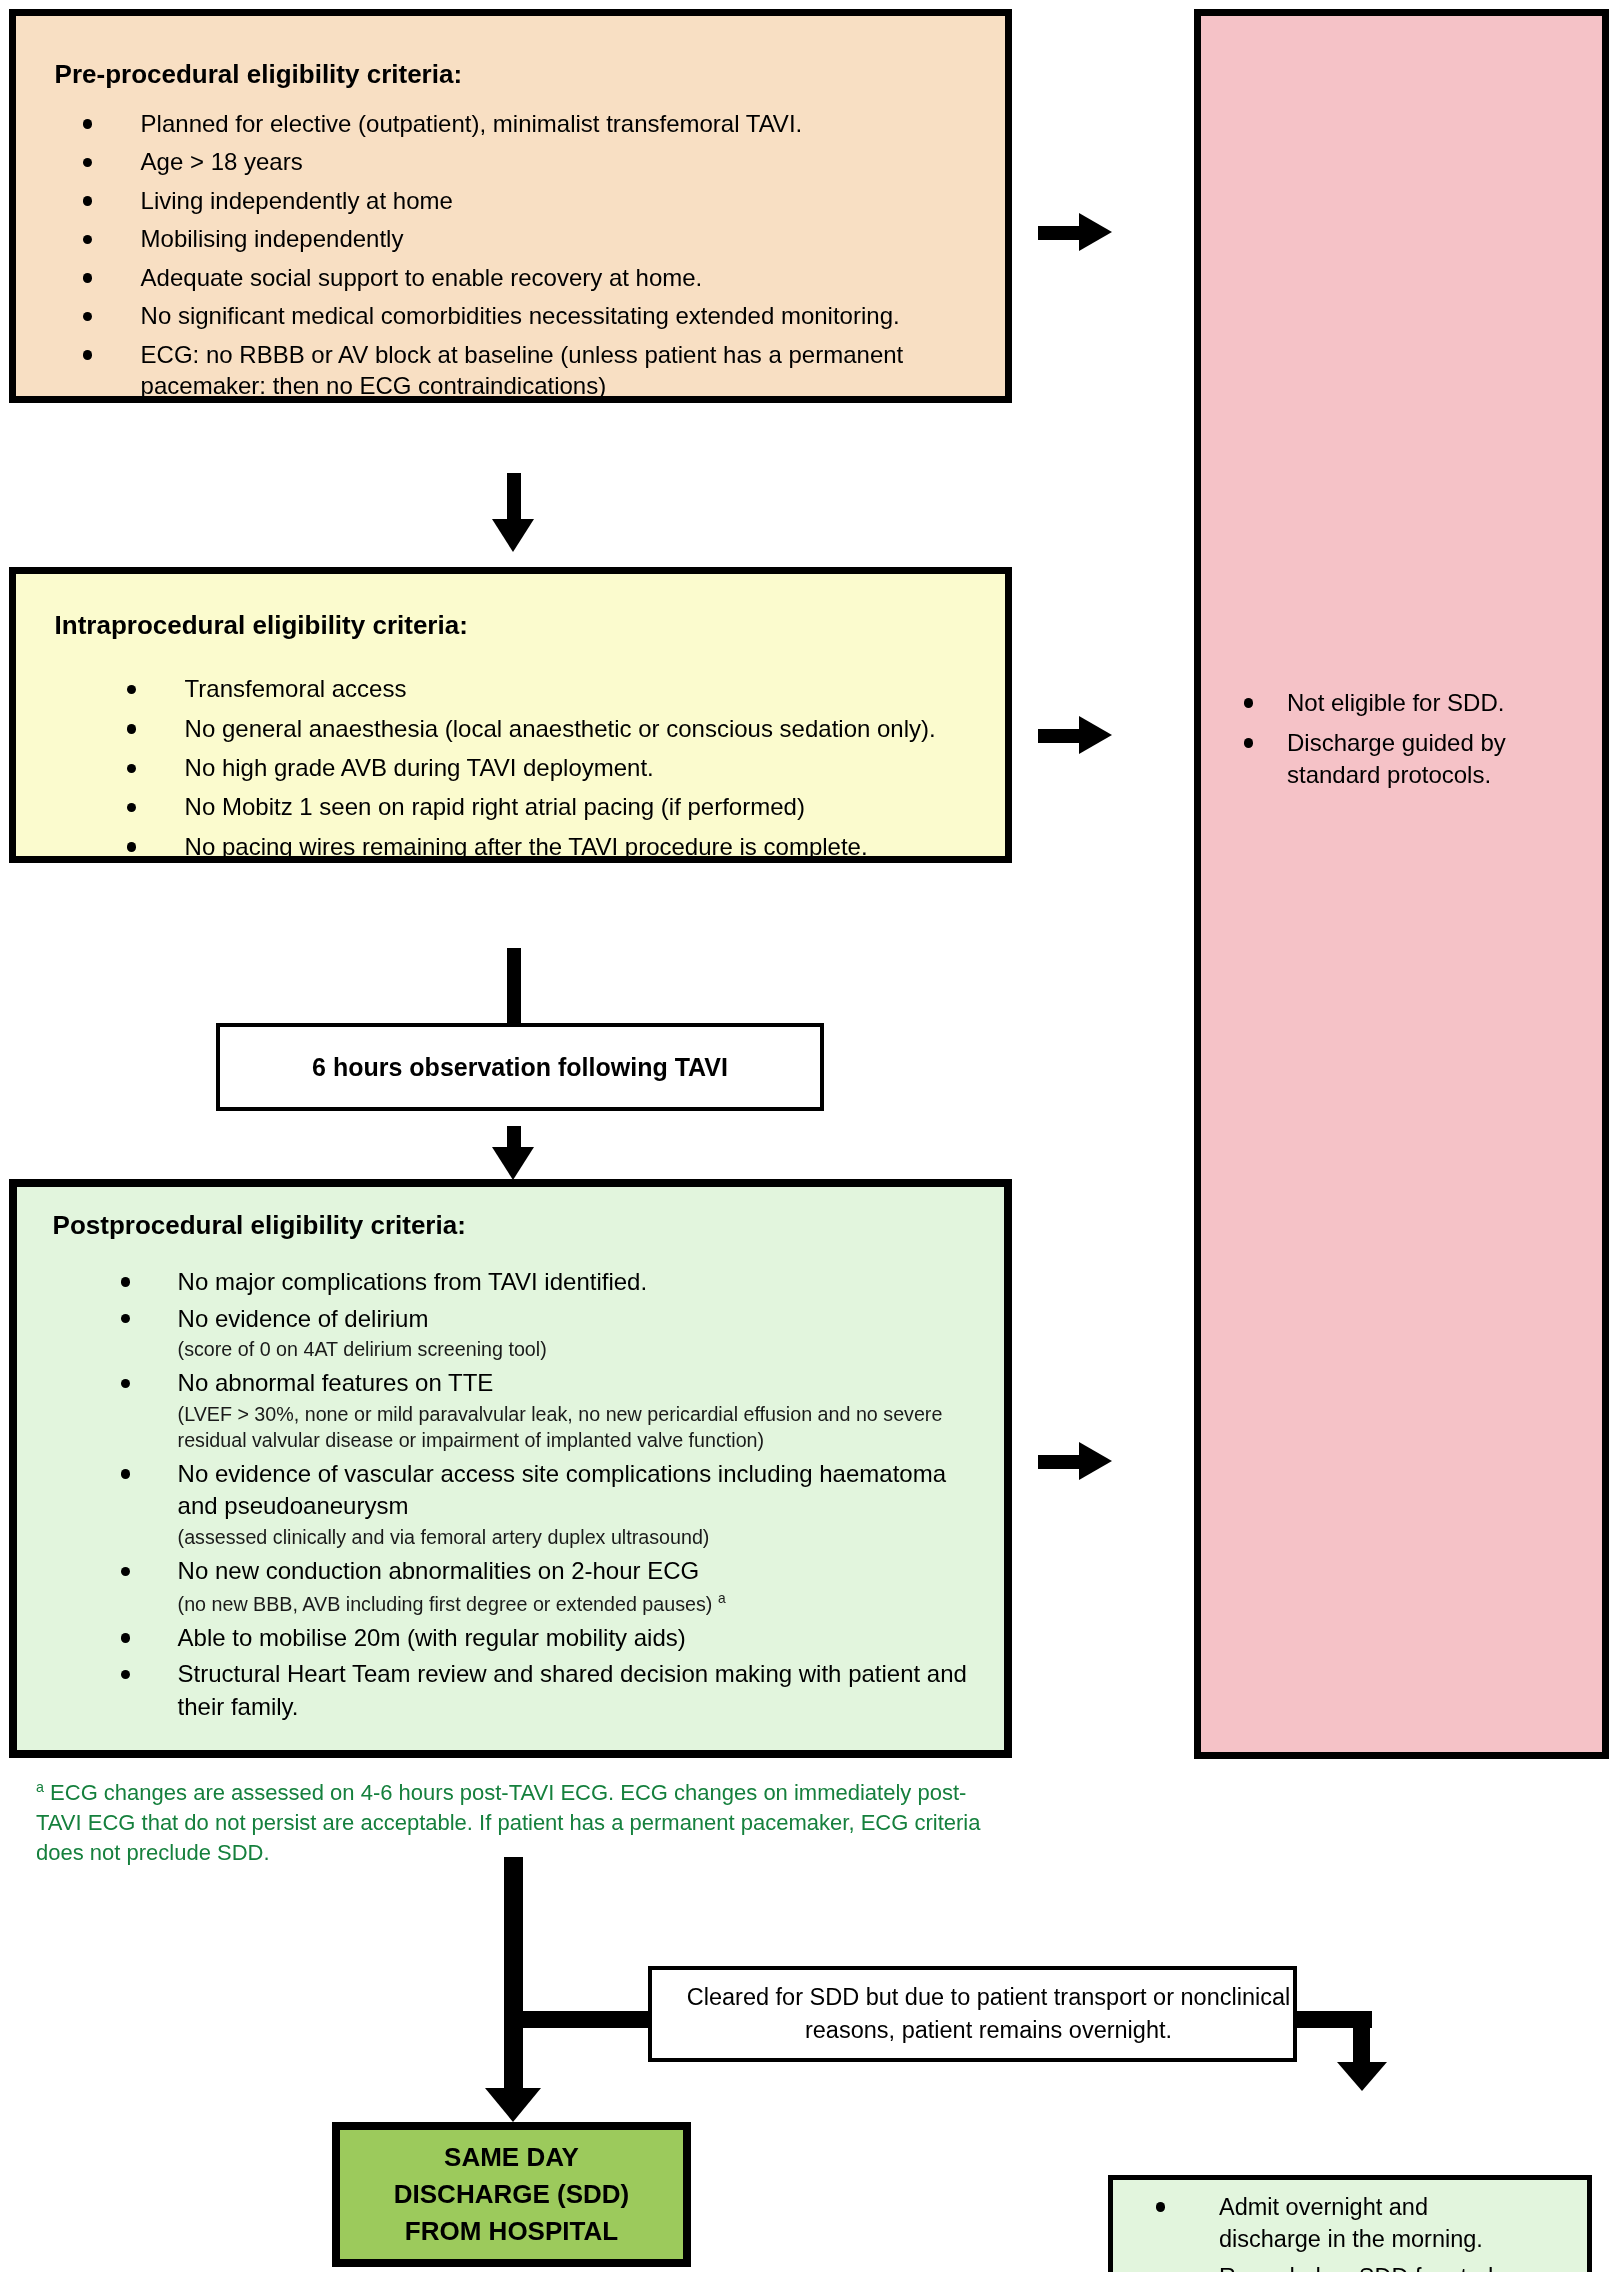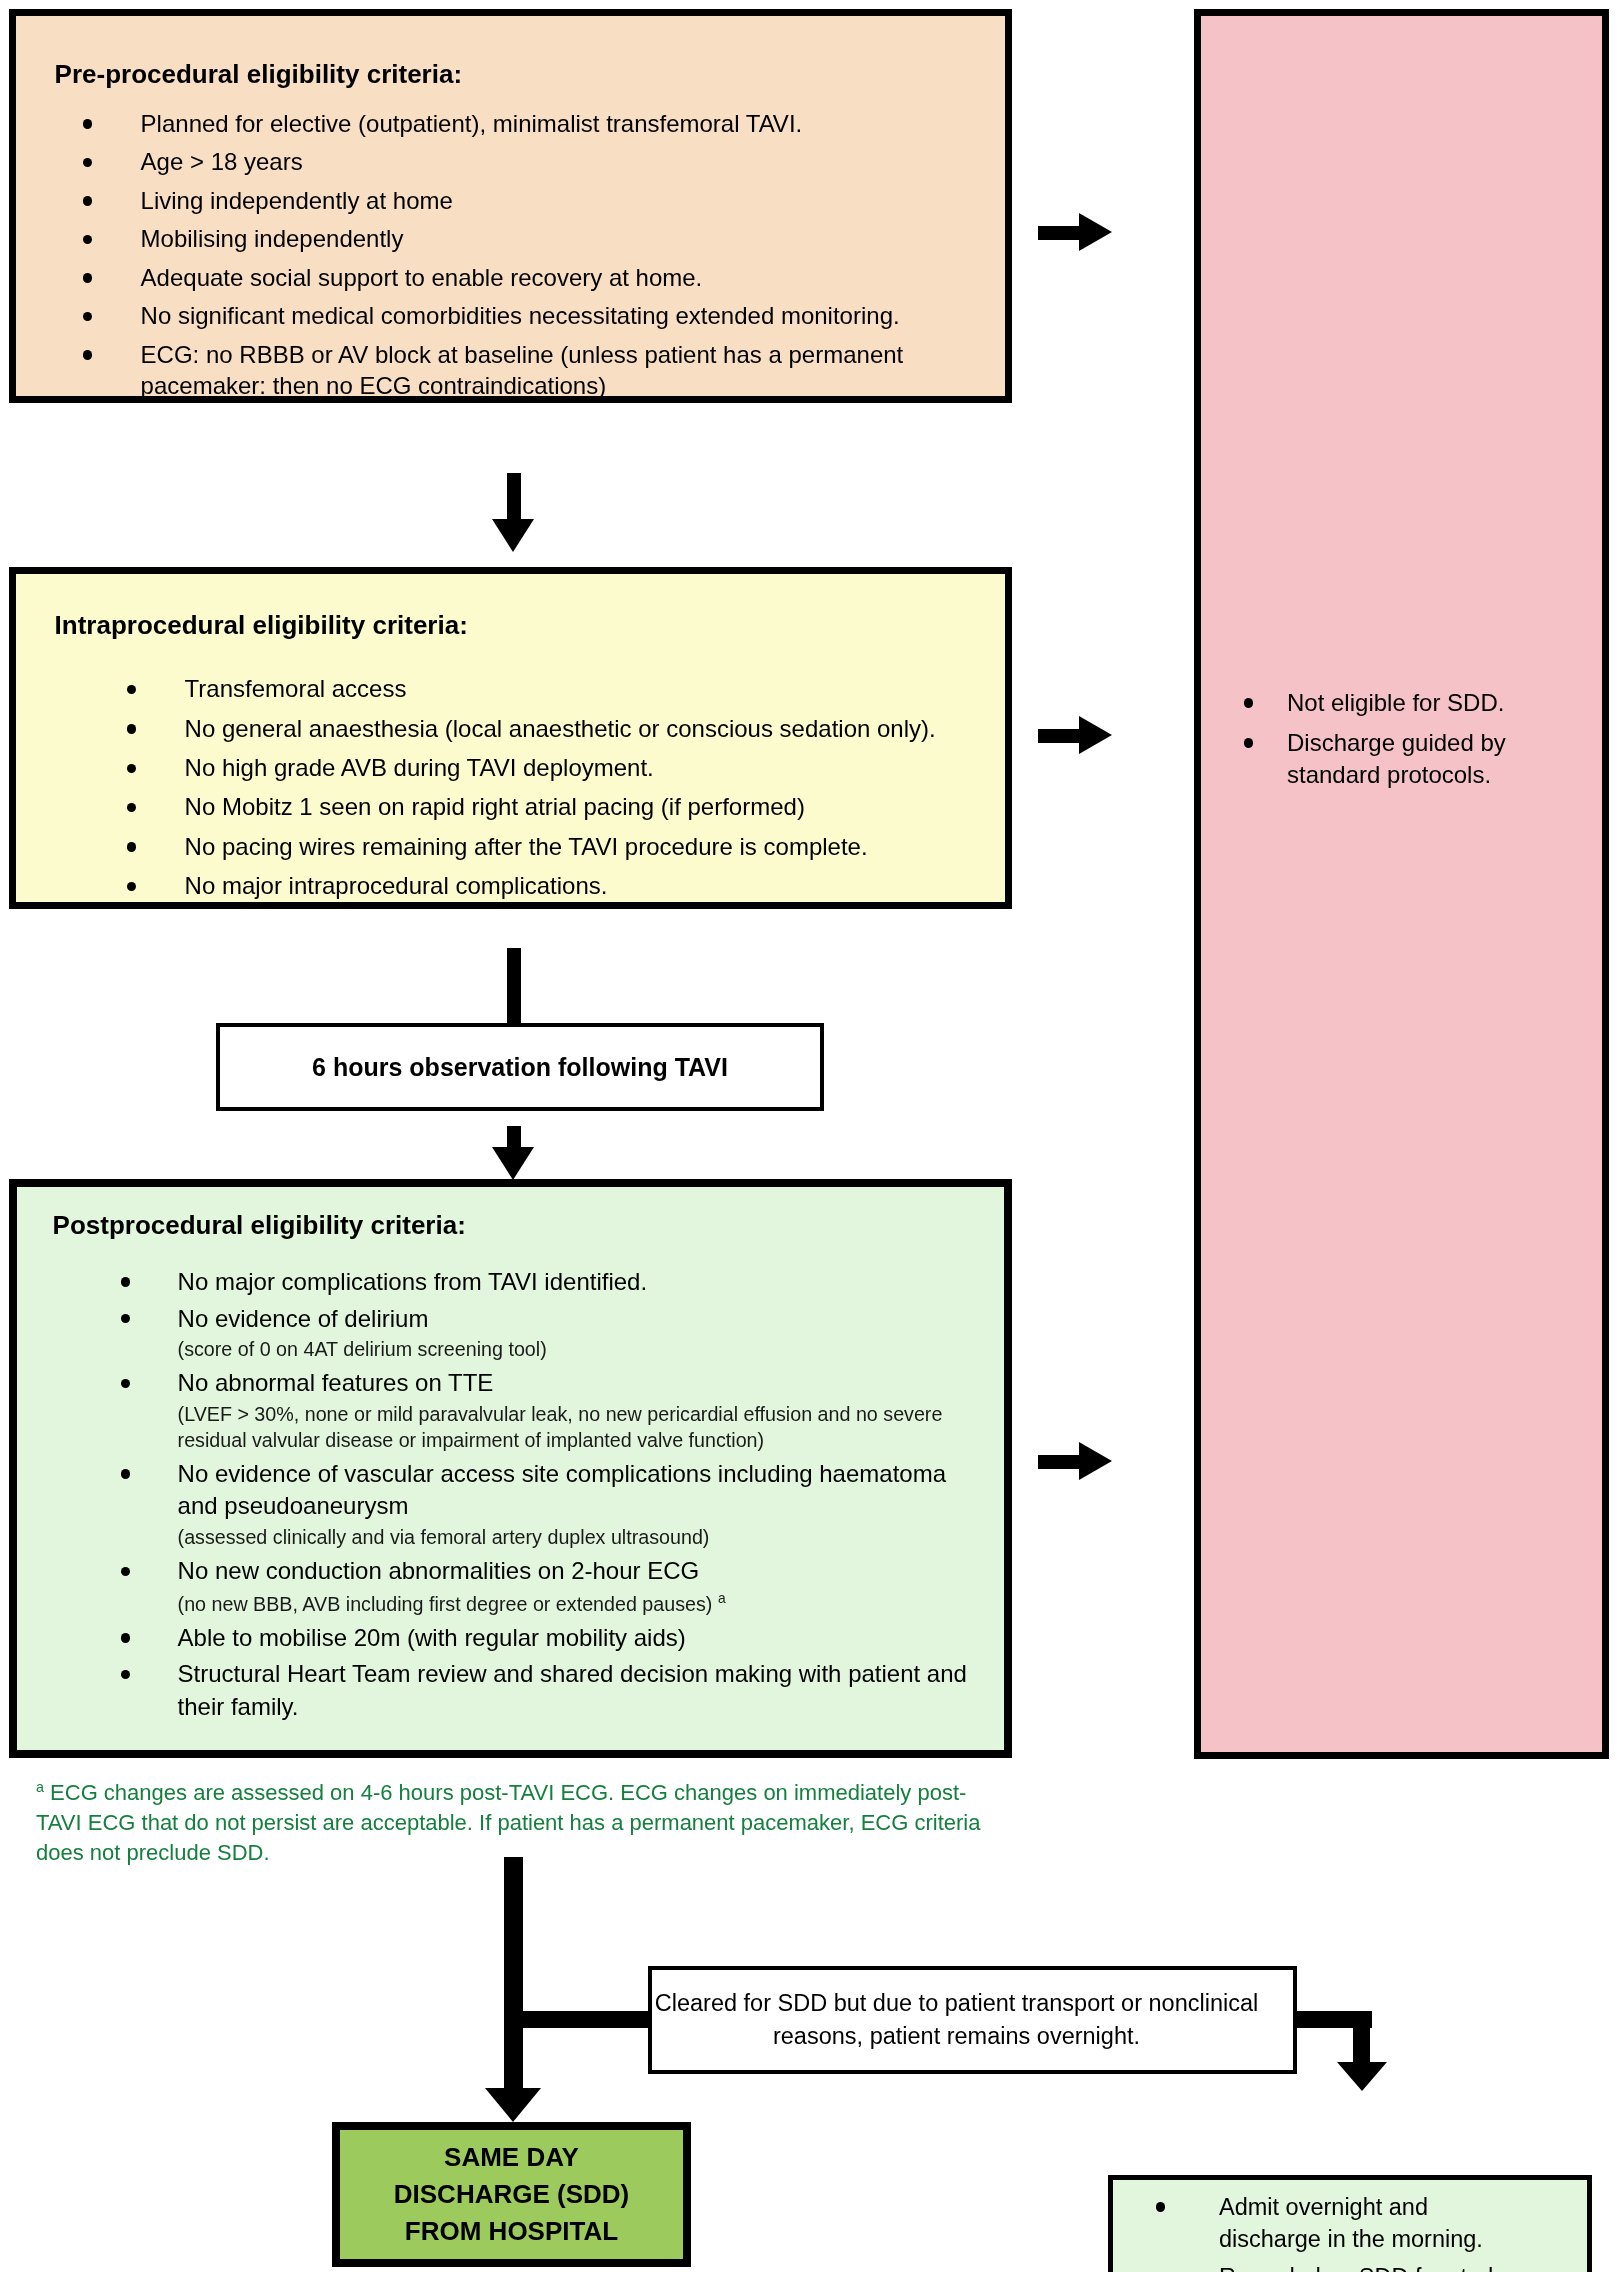--- a/index.html
+++ b/index.html
@@ -15,21 +15,21 @@
   ul.blist li .dot{
     position:absolute;width:9.4px;height:9.4px;border-radius:50%;
     background:#000;top:0.48em;
   }
   
   #box-pre{left:8.6px;top:8.6px;width:1003px;height:394px;background:var(--pre-fill);padding:41px 29px 0 39px;}
   #box-pre h2{margin-bottom:17px;}
   #box-pre li{padding-left:86px;margin-bottom:6.8px;}
   #box-pre li .dot{left:28px;}
   
-  #box-intra{left:8.6px;top:567px;width:1003px;height:342px;background:var(--intra-fill);padding:34px 24px 0 39px;}
+  #box-intra{left:8.6px;top:567px;width:1003px;height:296px;background:var(--intra-fill);padding:34px 24px 0 39px;}
   #box-intra h2{margin-bottom:31px;}
   #box-intra li{padding-left:130px;margin-bottom:7.7px;}
   #box-intra li .dot{left:72px;}
   
   #box-obs{left:216px;top:1023px;width:608px;height:88px;background:var(--box-bg);border-width:4.3px;
     display:flex;align-items:center;justify-content:center;}
   #box-obs .lbl{font-size:25px;font-weight:bold;}
   
   #box-post{left:8.6px;top:1179px;width:1003px;height:579px;background:var(--post-fill);border-width:8.6px;padding:20.5px 24px 0 36px;}
   #box-post h2{margin-bottom:24px;}
@@ -40,22 +40,22 @@
   
   #box-excluded{left:1194px;top:8.6px;width:415px;height:1750px;background:var(--excluded-fill);padding:632px 24px 0 38px;}
   #box-excluded h2{font-size:25px;line-height:1.38;width:327px;}
   #box-excluded ul{margin-top:39px;}
   #box-excluded li{padding-left:48px;margin-bottom:7.7px;line-height:1.35;}
   #box-excluded li .dot{left:5.1px;}
   
   #footnote{position:absolute;left:36px;top:1778px;width:954px;font-size:22px;line-height:1.35;color:#15803d;}
   #footnote sup{font-size:0.65em;}
   
-  #box-overnight{left:648px;top:1966px;width:649px;height:108px;background:var(--box-bg);border-width:4.3px;
-    display:flex;align-items:center;justify-content:flex-start;text-align:center;}
+  #box-overnight{left:648px;top:1966px;width:649px;height:96px;background:var(--box-bg);border-width:4.3px;
+    display:flex;align-items:center;justify-content:flex-end;text-align:center;}
   #box-overnight .lbl{font-size:23.5px;line-height:1.4;max-width:609px;}
   
   #box-sdd{left:332px;top:2122px;width:359px;height:145px;background:var(--sdd-fill);border-width:8.6px;
     display:flex;flex-direction:column;align-items:center;justify-content:center;text-align:center;}
   #box-sdd .line{font-size:26px;font-weight:bold;line-height:1.42;}
   
   #box-admit{left:1108px;top:2127px;width:484px;height:140px;background:var(--admit-fill);border-width:5.1px;padding:11px 17px 0 41px;margin-top:48px;}
   #box-admit li{padding-left:65px;margin-bottom:5.1px;font-size:23.5px;line-height:1.38;width:373px;box-sizing:border-box;}
   #box-admit li .dot{left:1.7px;}
   

